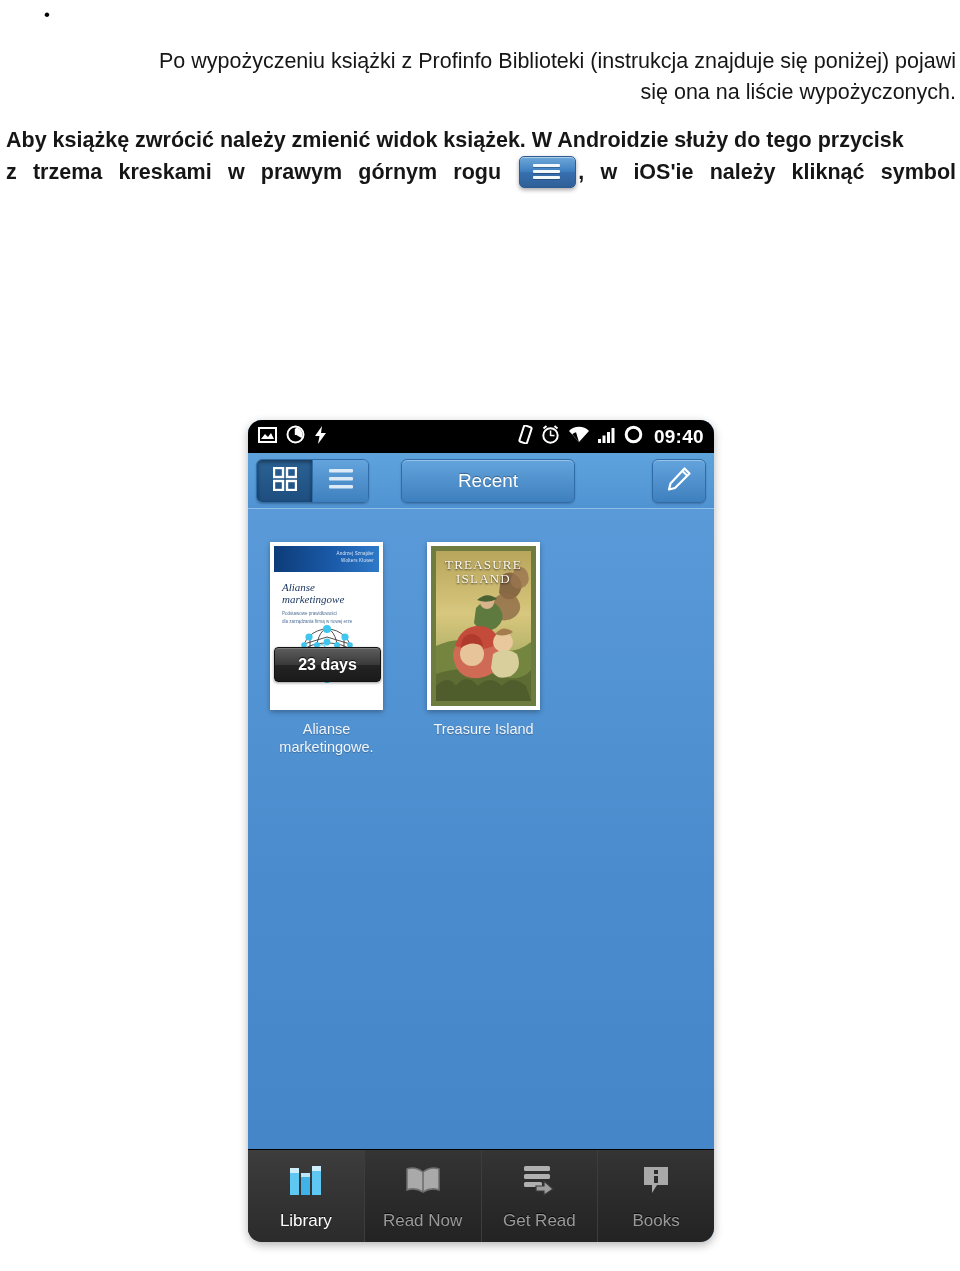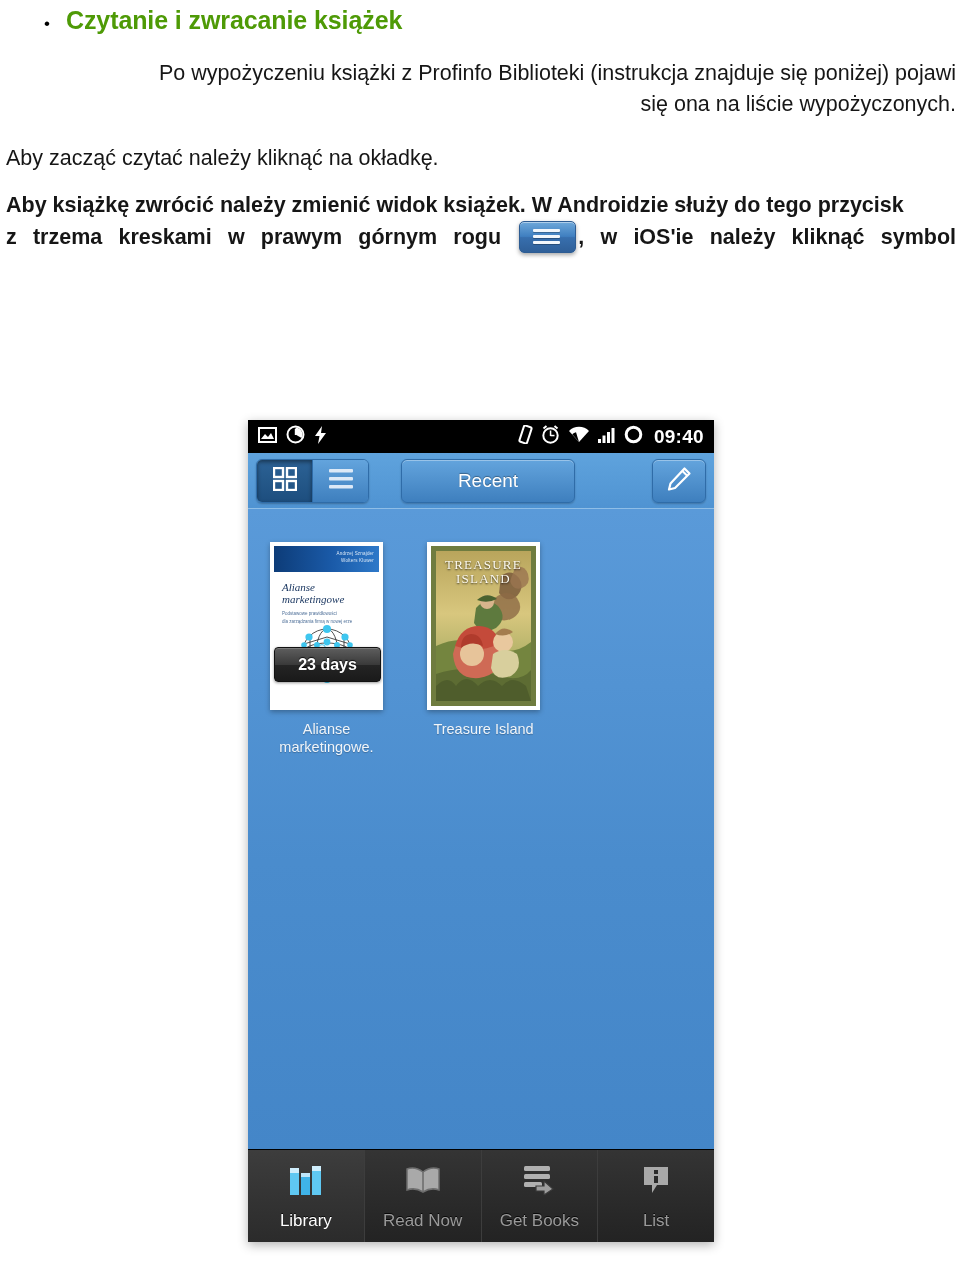--- a/index.html
+++ b/index.html
@@ -89,20 +89,21 @@
   
   .phone {
     position: absolute;
     left: 248px;
     top: 420px;
     width: 466px;
     height: 822px;
     background: #4f93d2;
     box-shadow: 0 3px 10px rgba(0,0,0,0.30);
     overflow: hidden;
+    border-radius: 14px;
   }
 
   
   .statusbar {
     height: 33px;
     background: #000000;
     display: flex;
     align-items: center;
     padding: 0 10px;
     box-sizing: border-box;
@@ -319,31 +320,27 @@
   }
   .tab-icon { height: 36px; display: flex; align-items: center; }
 </style>
 </head>
 <body>
 
 <div class="doc">
 
   <div class="heading-row">
     <span class="bullet-marker">•</span>
-    <span class="heading-text">Czytanie i zwracanie książek</span>
   </div>
 
   <div class="para p1">
     <span class="line">Po wypożyczeniu książki z Profinfo Biblioteki (instrukcja znajduje się poniżej) pojawi</span>
     <span class="line">się ona na liście wypożyczonych.</span>
   </div>
 
-  <div class="para p2">
-    <span class="line">Aby zacząć czytać należy kliknąć na okładkę.</span>
-  </div>
 
   <div class="para p3">
     <span class="line">Aby książkę zwrócić należy zmienić widok książek. W Androidzie służy do tego przycisk</span>
 
     <span class="line j">
       <span>z trzema kreskami w prawym górnym rogu</span>
       <span class="inline-menu-btn">
         <i></i><i></i><i></i>
       </span><span>, w iOS'ie należy kliknąć symbol</span>
     </span>
@@ -582,28 +579,28 @@
 
     <div class="tab">
       <span class="tab-icon">
         <svg width="34" height="30" viewBox="0 0 34 30">
           <rect x="2" y="1" width="26" height="5" rx="1.5" fill="#b0b0b0"></rect>
           <rect x="2" y="9" width="26" height="5" rx="1.5" fill="#b0b0b0"></rect>
           <rect x="2" y="17" width="18" height="5" rx="1.5" fill="#b0b0b0"></rect>
           <path d="M14 21 L22 21 L22 16 L31 24 L22 30 L22 26 L14 26 Z" fill="#9d9d9d" stroke="#3a3a3a" stroke-width="1.2"></path>
         </svg>
       </span>
-      <span>Get Books</span>
+      <span>Get Read</span>
     </div>
 
     <div class="tab">
       <span class="tab-icon">
         <svg width="28" height="30" viewBox="0 0 28 30">
           <path d="M2 2 L26 2 L26 20 L15 20 L10 28 L10 20 L2 20 Z" fill="#a9a9a9"></path>
           <rect x="12" y="5" width="4" height="4" fill="#2b2b2b"></rect>
           <rect x="12" y="11" width="4" height="7" fill="#2b2b2b"></rect>
         </svg>
       </span>
-      <span>List</span>
+      <span>Books</span>
     </div>
 
   </div>
 </div>
 
 </body></html>

